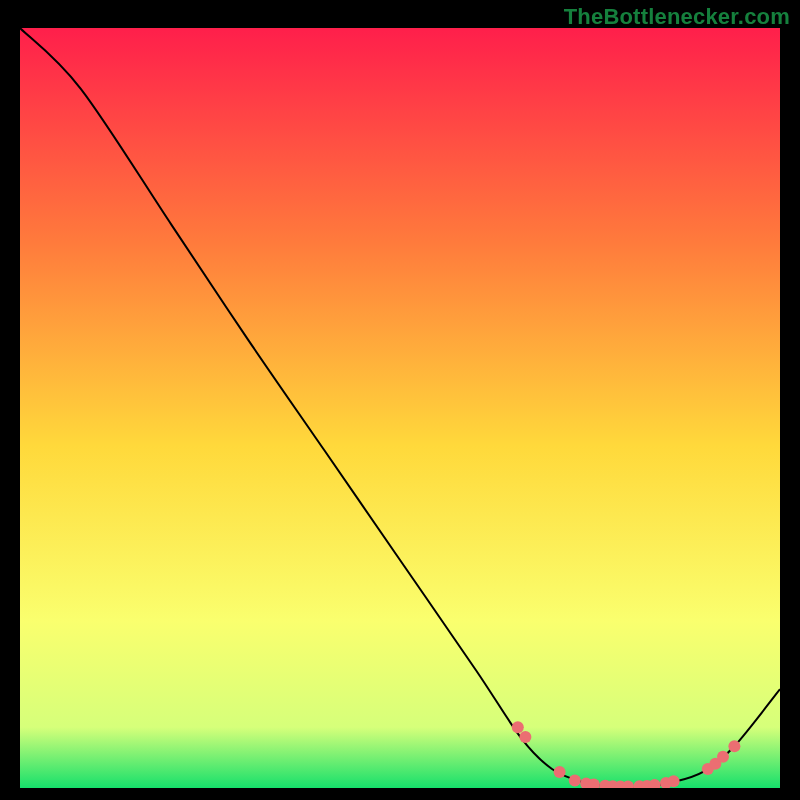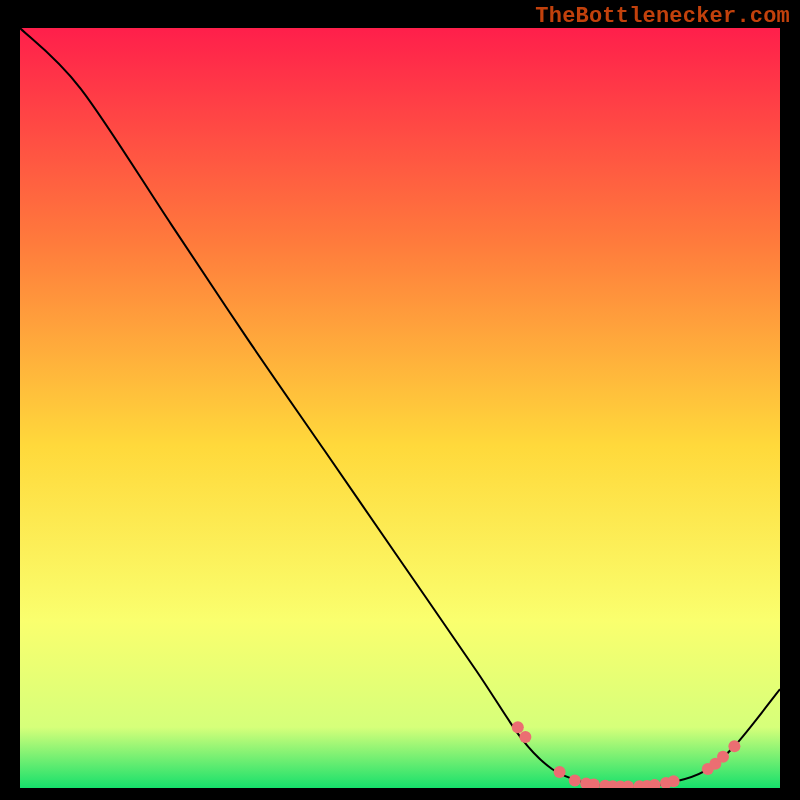--- a/index.html
+++ b/index.html
@@ -7,24 +7,24 @@
   .frame {
     position: relative;
     width: 800px;
     height: 800px;
     background: #000;
   }
   .watermark {
     position: absolute;
     top: 4px;
     right: 10px;
-    font-family: Liberation Mono, monospace;
+    font-family: Liberation Sans, sans-serif;
     font-size: 22px;
     font-weight: 600;
-    color: #c2410c;
+    color: #15803d;
     letter-spacing: 0.2px;
     z-index: 5;
   }
   .plot {
     position: absolute;
     left: 20px;
     top: 28px;
     width: 760px;
     height: 760px;
   }

